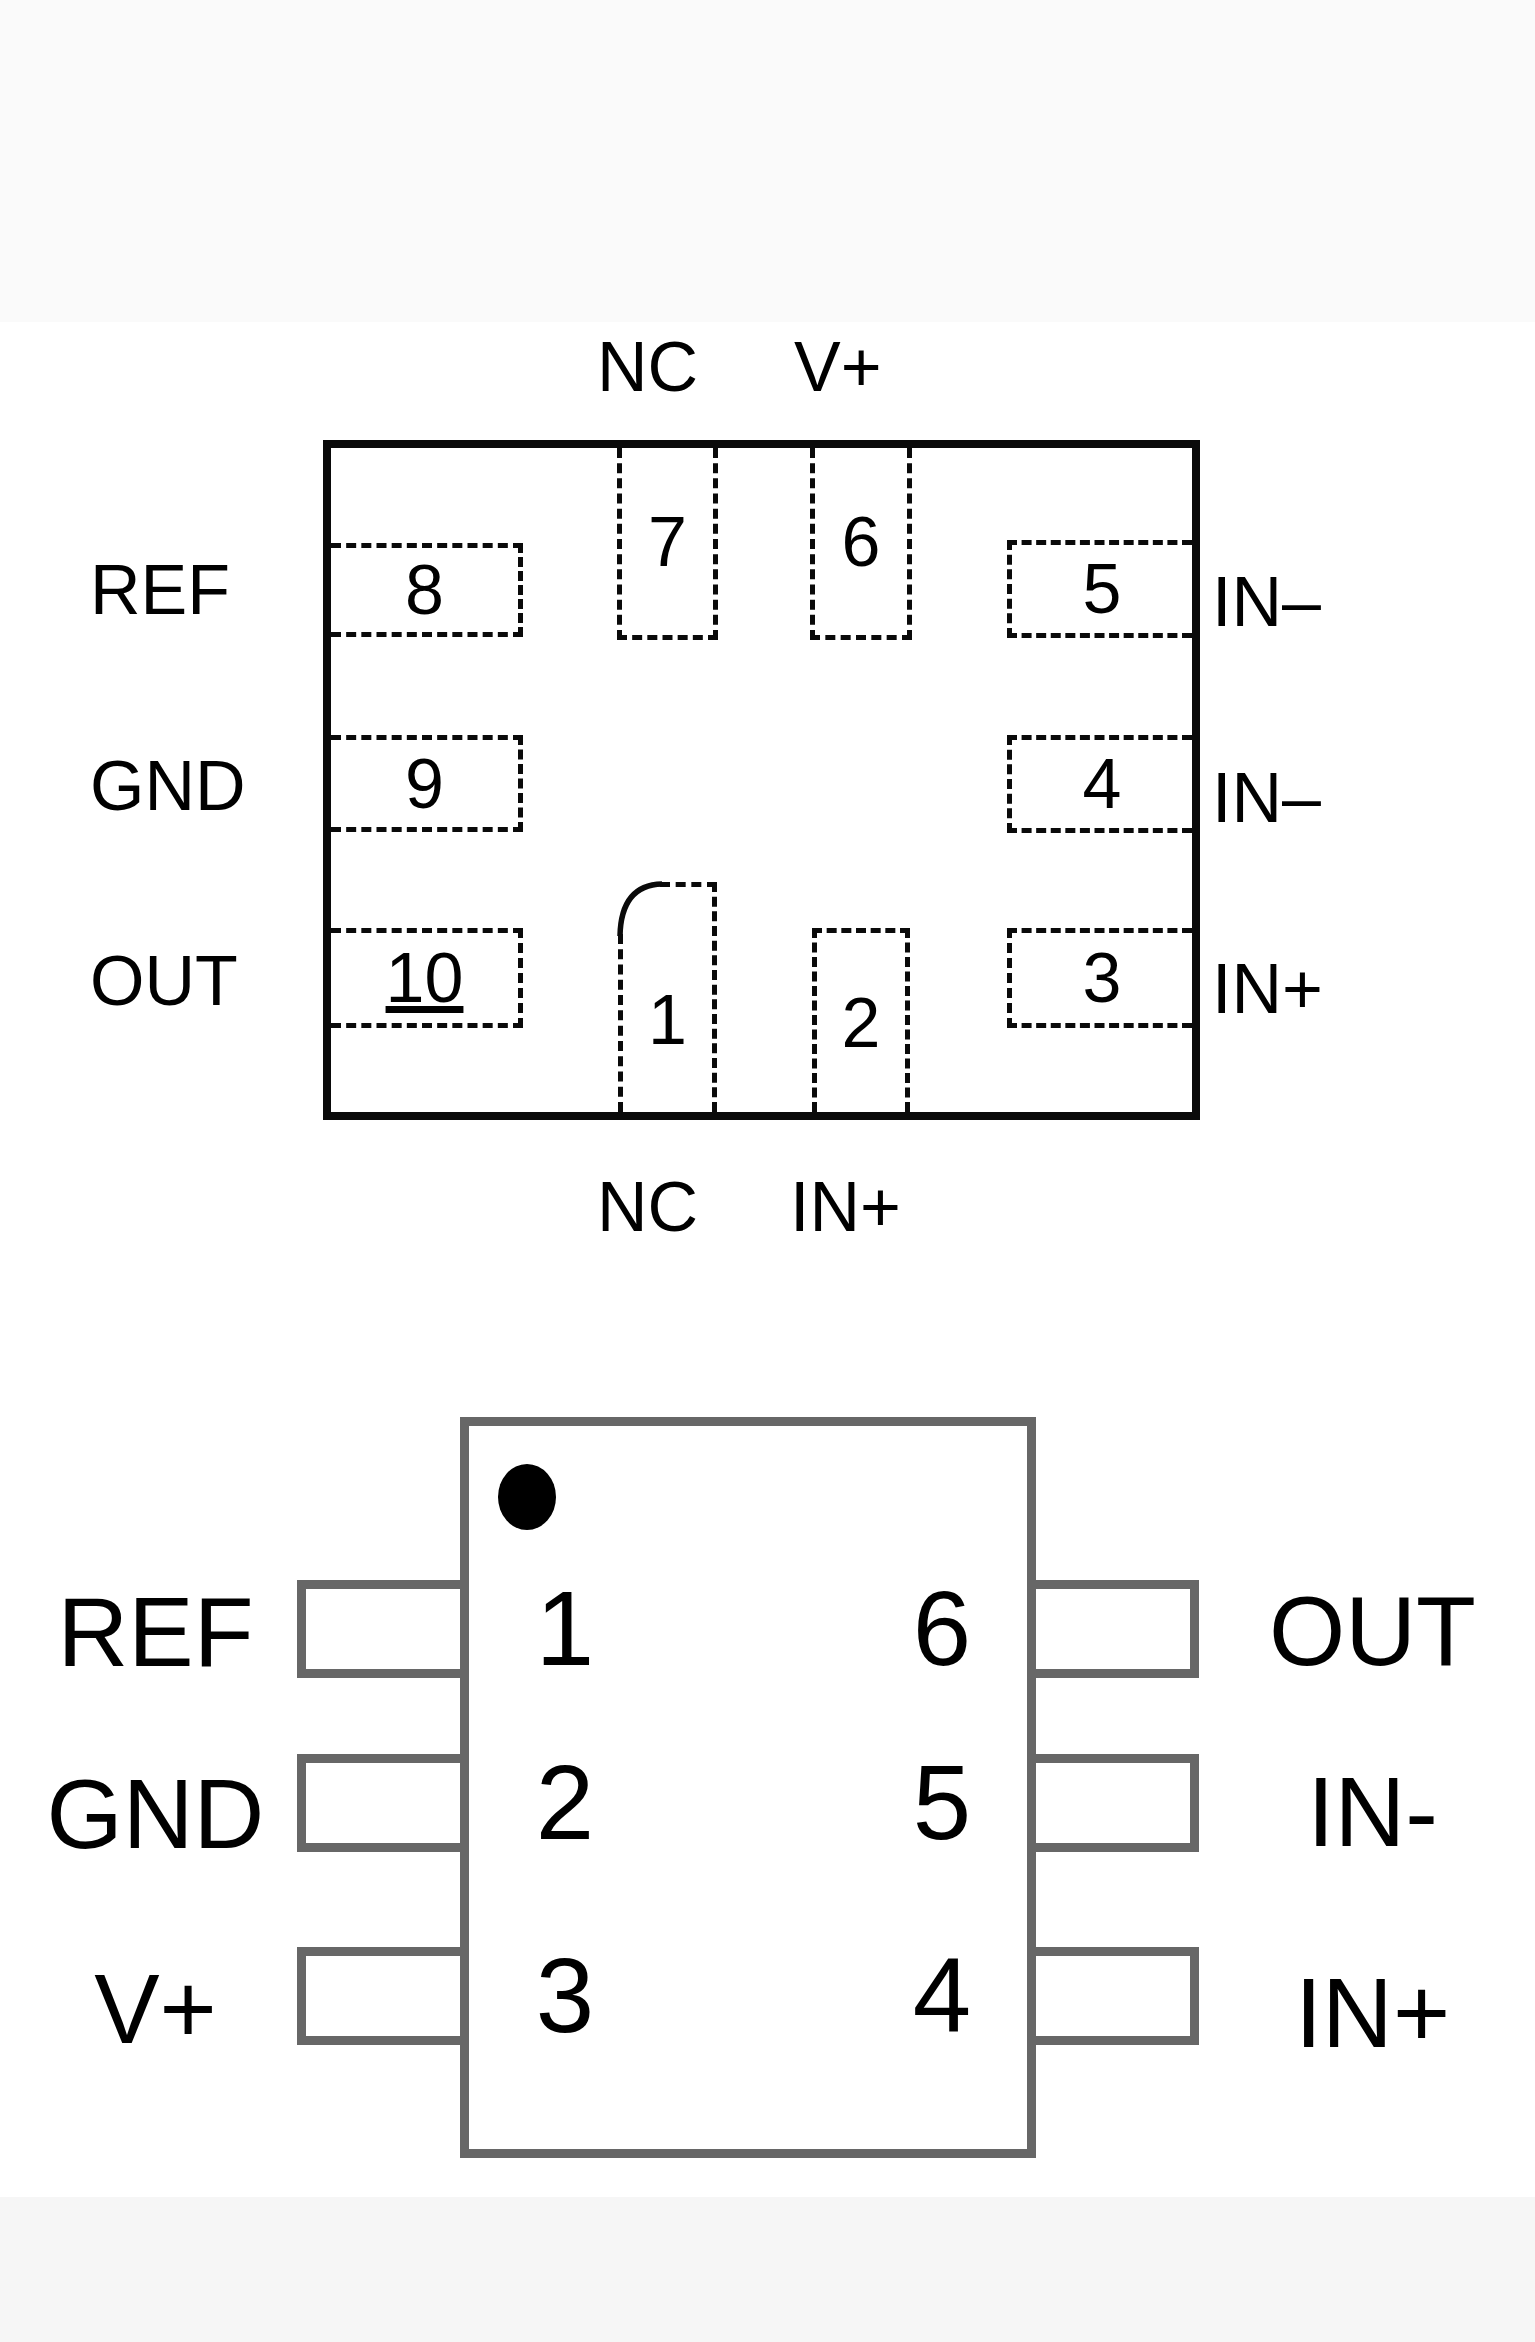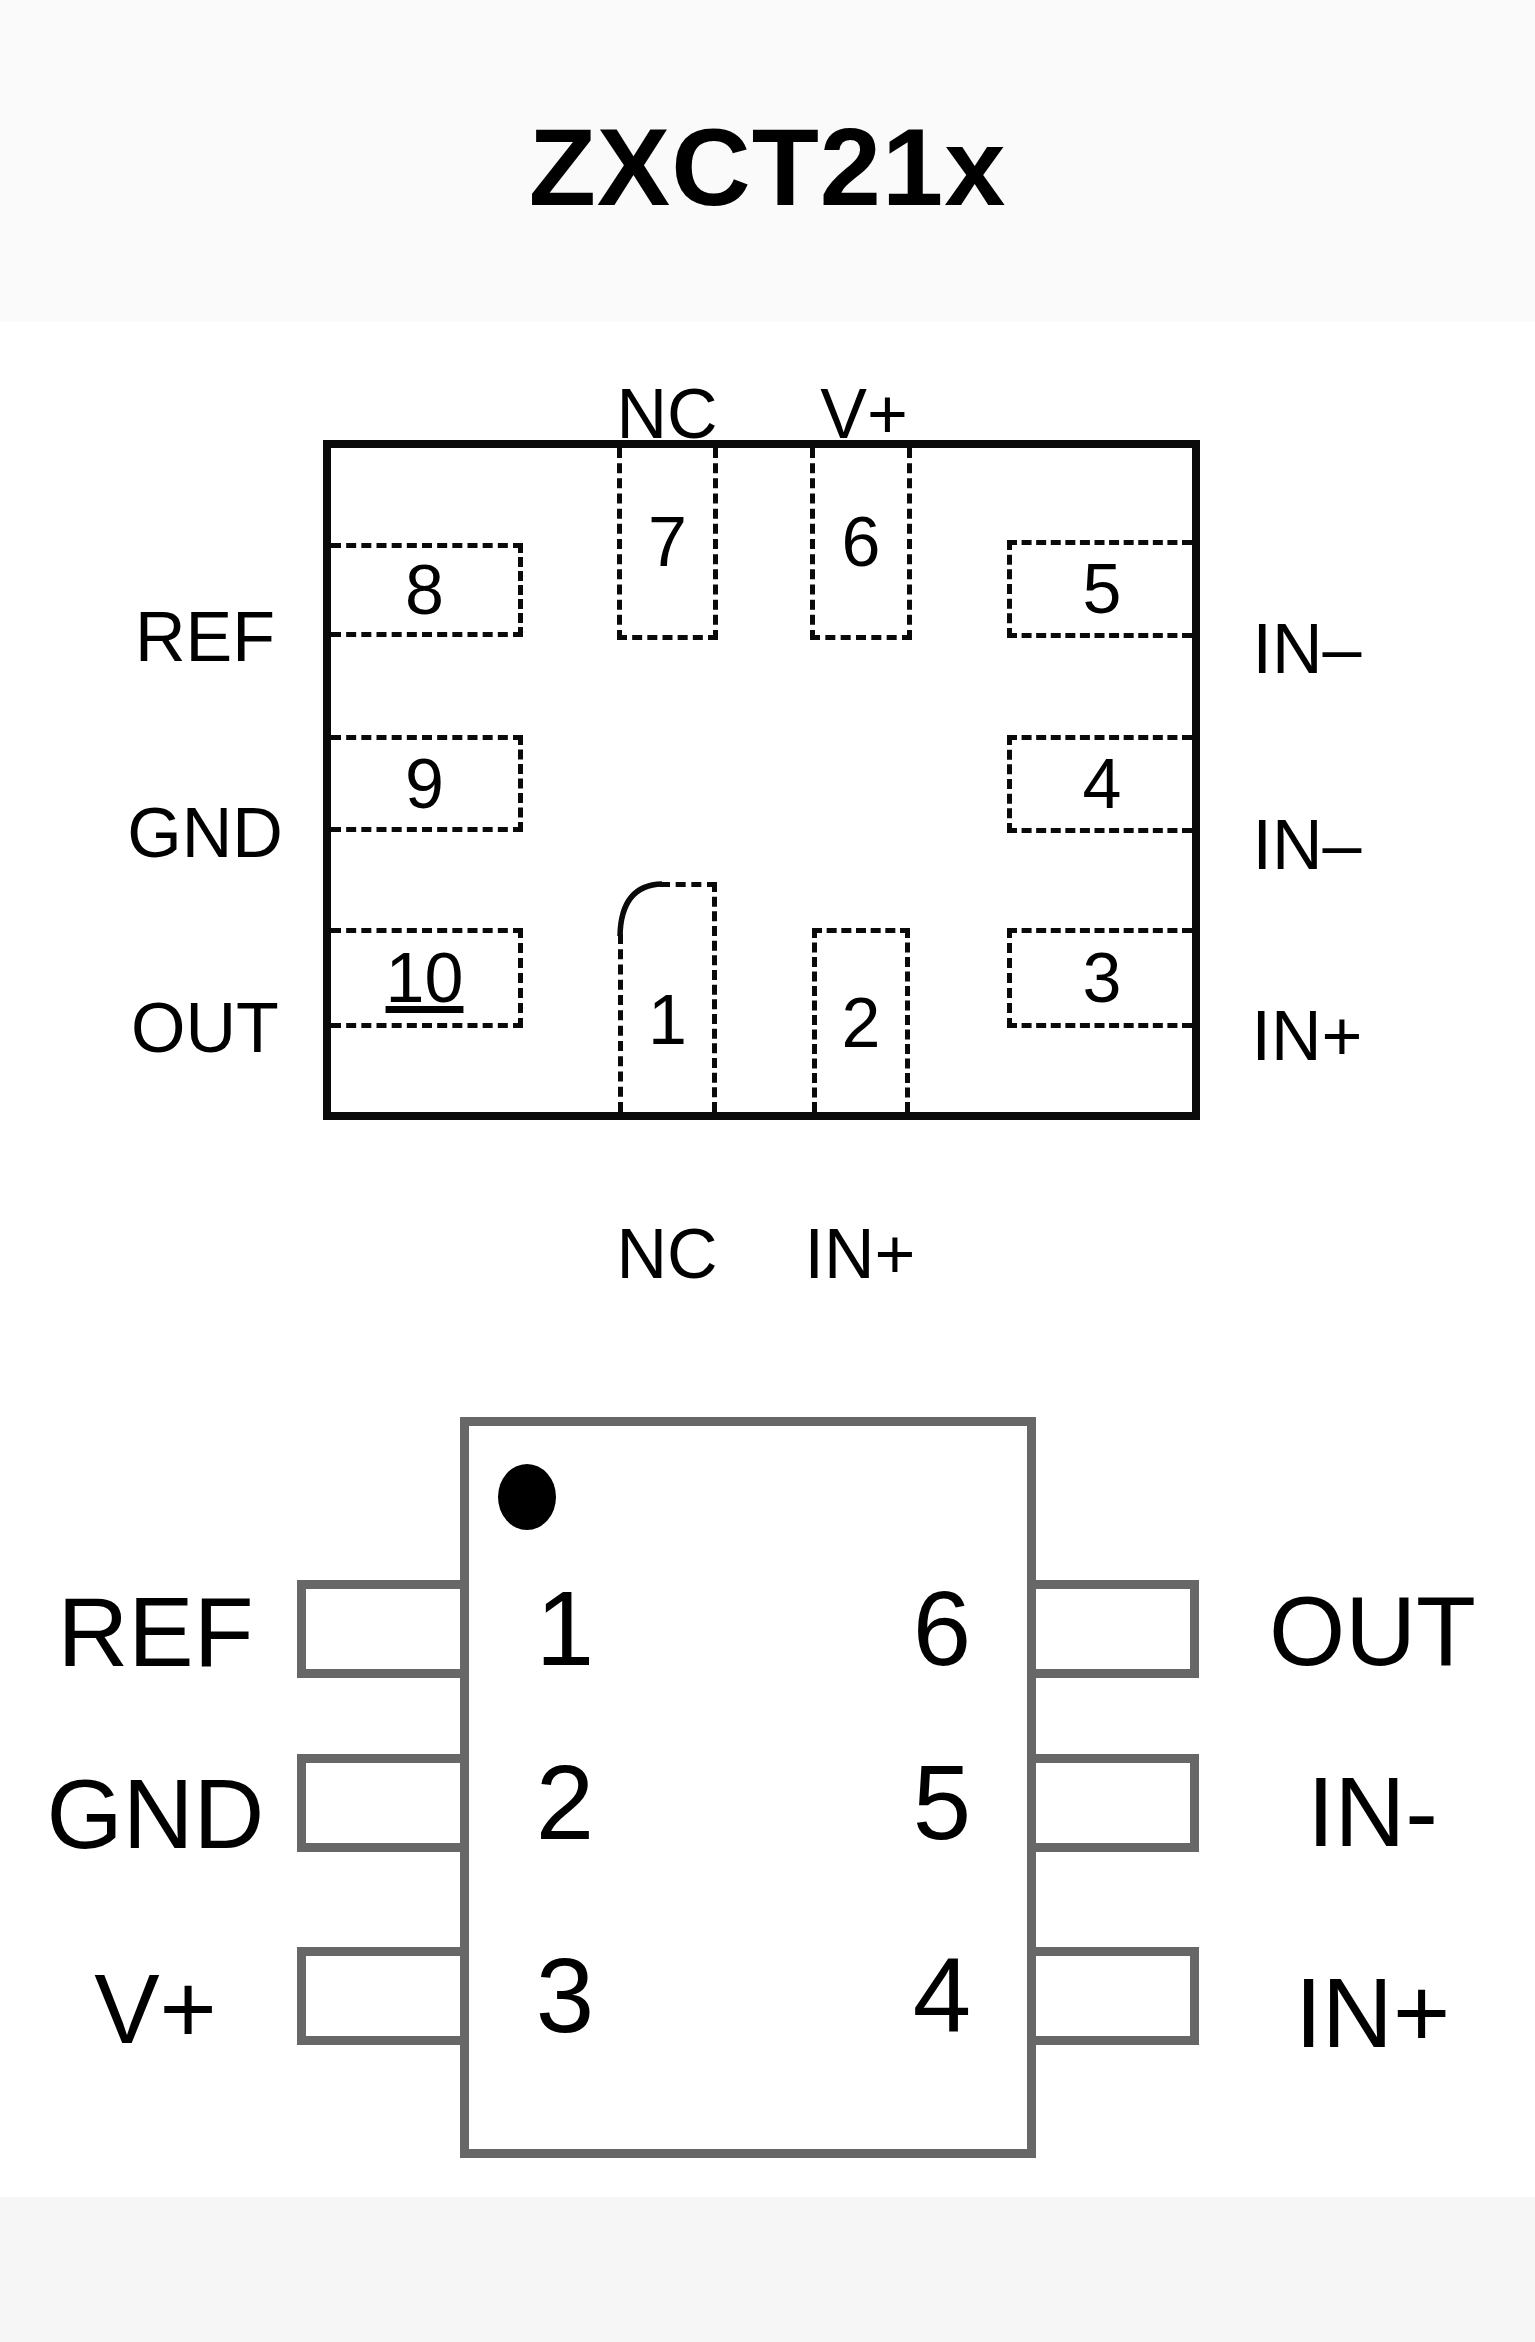--- a/index.html
+++ b/index.html
@@ -25,38 +25,37 @@
   
   .dpin.left-pad{border-top:5px dashed #0a0a0a;border-right:5px dashed #0a0a0a;border-bottom:5px dashed #0a0a0a;}
   
   .dpin.right-pad{border-top:5px dashed #0a0a0a;border-left:5px dashed #0a0a0a;border-bottom:5px dashed #0a0a0a;}
   
   .dpin.bottom-pad{border-top:5px dashed #0a0a0a;border-left:5px dashed #0a0a0a;border-right:5px dashed #0a0a0a;}
   .edge-v{width:0;border-left:5px dashed #0a0a0a;}
   .edge-h{height:0;border-top:5px dashed #0a0a0a;}
   .dfn-num{display:flex;align-items:center;justify-content:center;font-size:70px;}
   .dfn-label{font-size:70px;line-height:70px;height:70px;}
-  .tc{text-align:center;margin-top:47px;}
+  .tc{text-align:left;}
 
   
   .sot-pkg{left:460px;top:1417px;width:576px;height:741px;border:9px solid #676767;box-sizing:border-box;background:#fff;}
   .sot-pad{box-sizing:border-box;border:9px solid #676767;background:#fff;width:172px;height:98px;}
   .sot-dot{left:498px;top:1464px;width:58px;height:66px;background:#000;border-radius:50%;}
   .sot-num{width:120px;height:98px;display:flex;align-items:center;justify-content:center;font-size:105px;}
   .sot-label{width:235px;height:98px;line-height:98px;font-size:98px;text-align:center;}
 </style>
 </head>
 <body>
 
 <div id="canvas">
 
   <div class="band band-top abs"></div>
   <div class="band band-bottom abs"></div>
 
-  <div class="abs title">ZXCT21x</div>
 
   <div>
 
     <div class="abs dfn-pkg"></div>
 
     <div class="abs dpin top-pad" style="left:617px;top:448px;width:101px;height:192px;">
       <span>7</span>
     </div>
     <div class="abs dpin top-pad" style="left:810px;top:448px;width:102px;height:192px;">
       <span>6</span>

